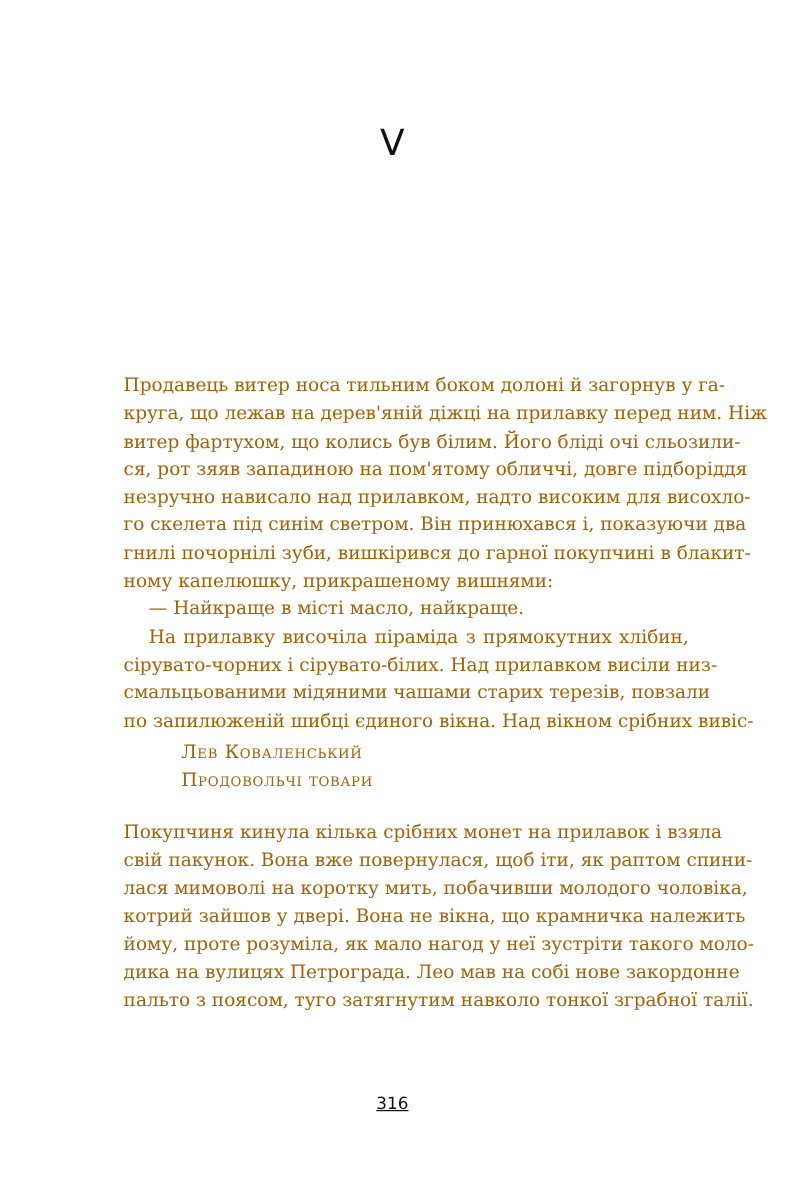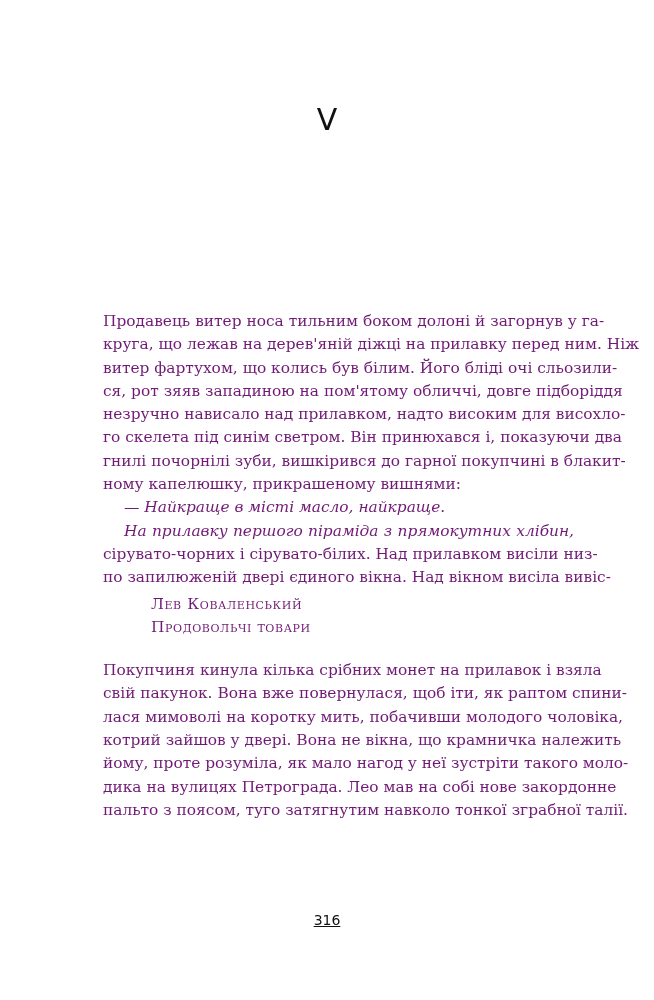--- a/index.html
+++ b/index.html
@@ -28,35 +28,34 @@
       letter-spacing: 0;
     }
     .body-text {
       position: absolute;
       left: 103px;
       top: 310px;
       width: 471px;
       font-family: "DejaVu Serif", serif;
       font-size: 15.4px;
       line-height: 23.3px;
-      color: #701a75;
+      color: #a16207;
     }
     .line {
       display: block;
       white-space: nowrap;
       text-align: justify;
       text-align-last: justify;
       height: 23.3px;
     }
     .line.last {
       text-align-last: left;
     }
     .indent {
       padding-left: 21px;
-      font-style: italic;
     }
     .sign-block {
       margin-top: 3px;
       margin-bottom: 20px;
       padding-left: 48px;
       font-variant: small-caps;
       letter-spacing: 0.6px;
     }
     .sign-line {
       display: block;
@@ -91,23 +90,24 @@
     <span class="line">го скелета під синім светром. Він принюхався і, показуючи два</span>
     <span class="line">гнилі почорнілі зуби, вишкірився до гарної покупчині в блакит-</span>
     <span class="line last">ному капелюшку, прикрашеному вишнями:</span>
   </div>
 
   <div class="paragraph">
     <span class="line last indent">— Найкраще в місті масло, найкраще.</span>
   </div>
 
   <div class="paragraph">
-    <span class="line indent">На прилавку першого піраміда з прямокутних хлібин,</span>
+    <span class="line indent">На прилавку височіла піраміда з прямокутних хлібин,</span>
     <span class="line">сірувато-чорних і сірувато-білих. Над прилавком висіли низ-</span>
-    <span class="line">по запилюженій двері єдиного вікна. Над вікном висіла вивіс-</span>
+    <span class="line">смальцьованими мідяними чашами старих терезів, повзали</span>
+    <span class="line">по запилюженій шибці єдиного вікна. Над вікном срібних вивіс-</span>
   </div>
 
   <div class="sign-block">
     <span class="sign-line">Лев Коваленський</span>
     <span class="sign-line">Продовольчі товари</span>
   </div>
 
   <div class="paragraph">
     <span class="line">Покупчиня кинула кілька срібних монет на прилавок і взяла</span>
     <span class="line">свій пакунок. Вона вже повернулася, щоб іти, як раптом спини-</span>

